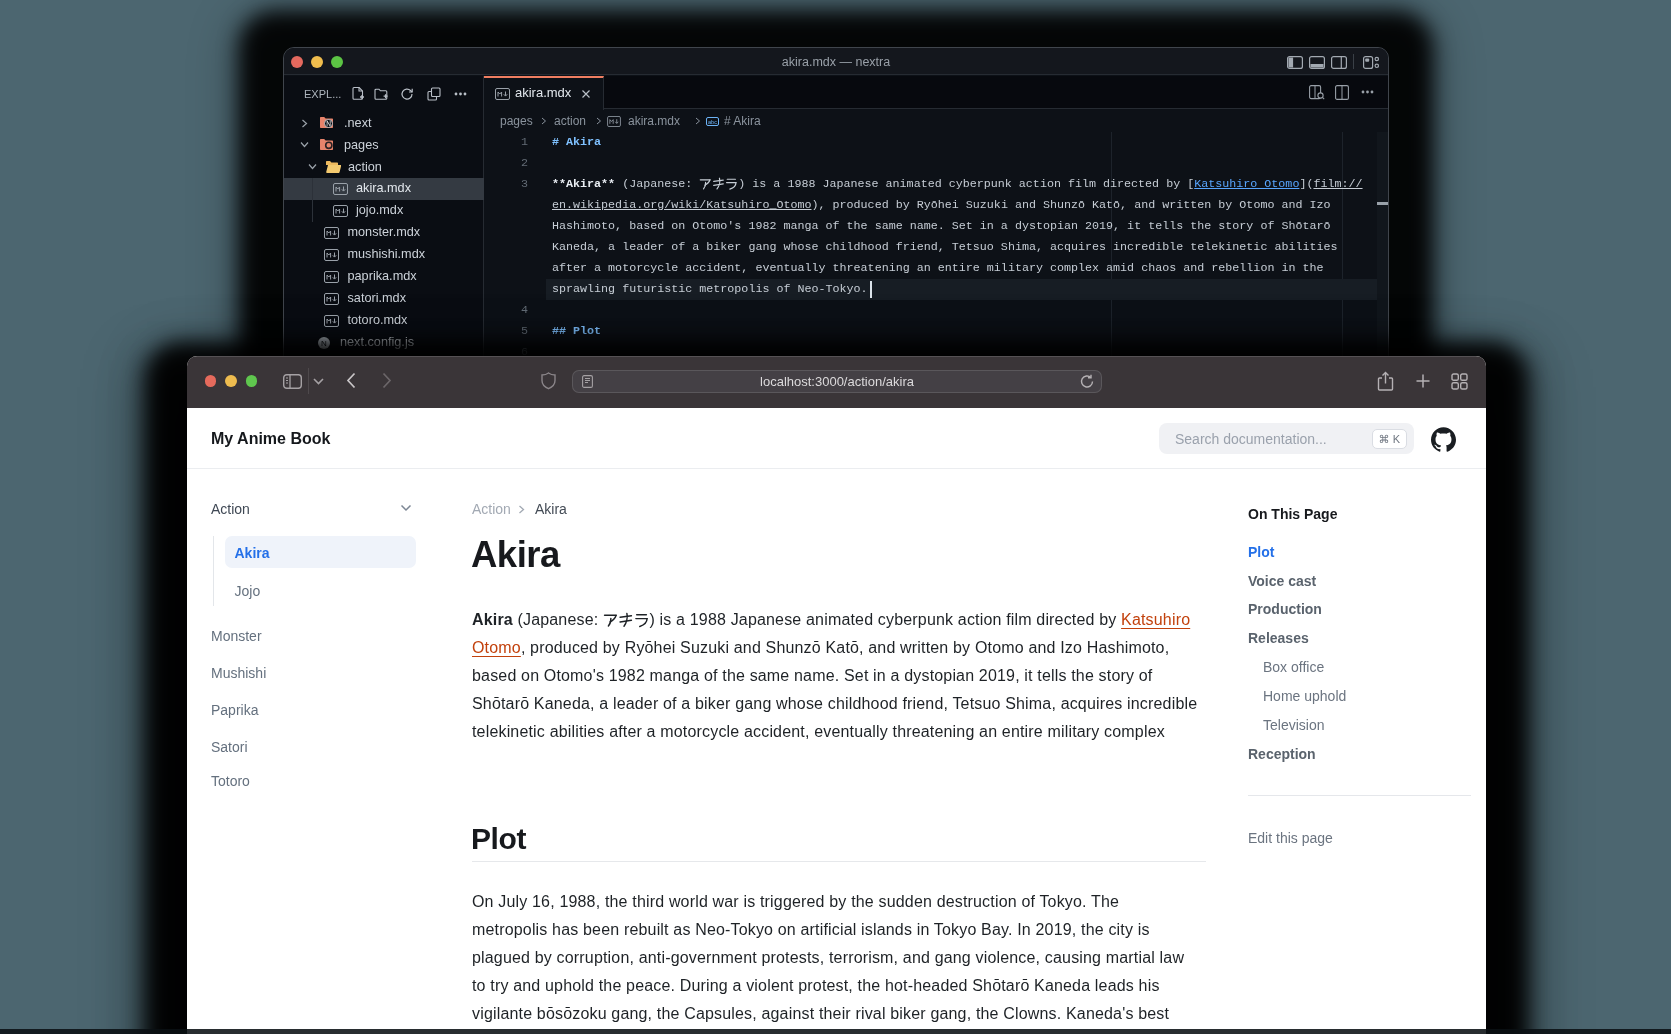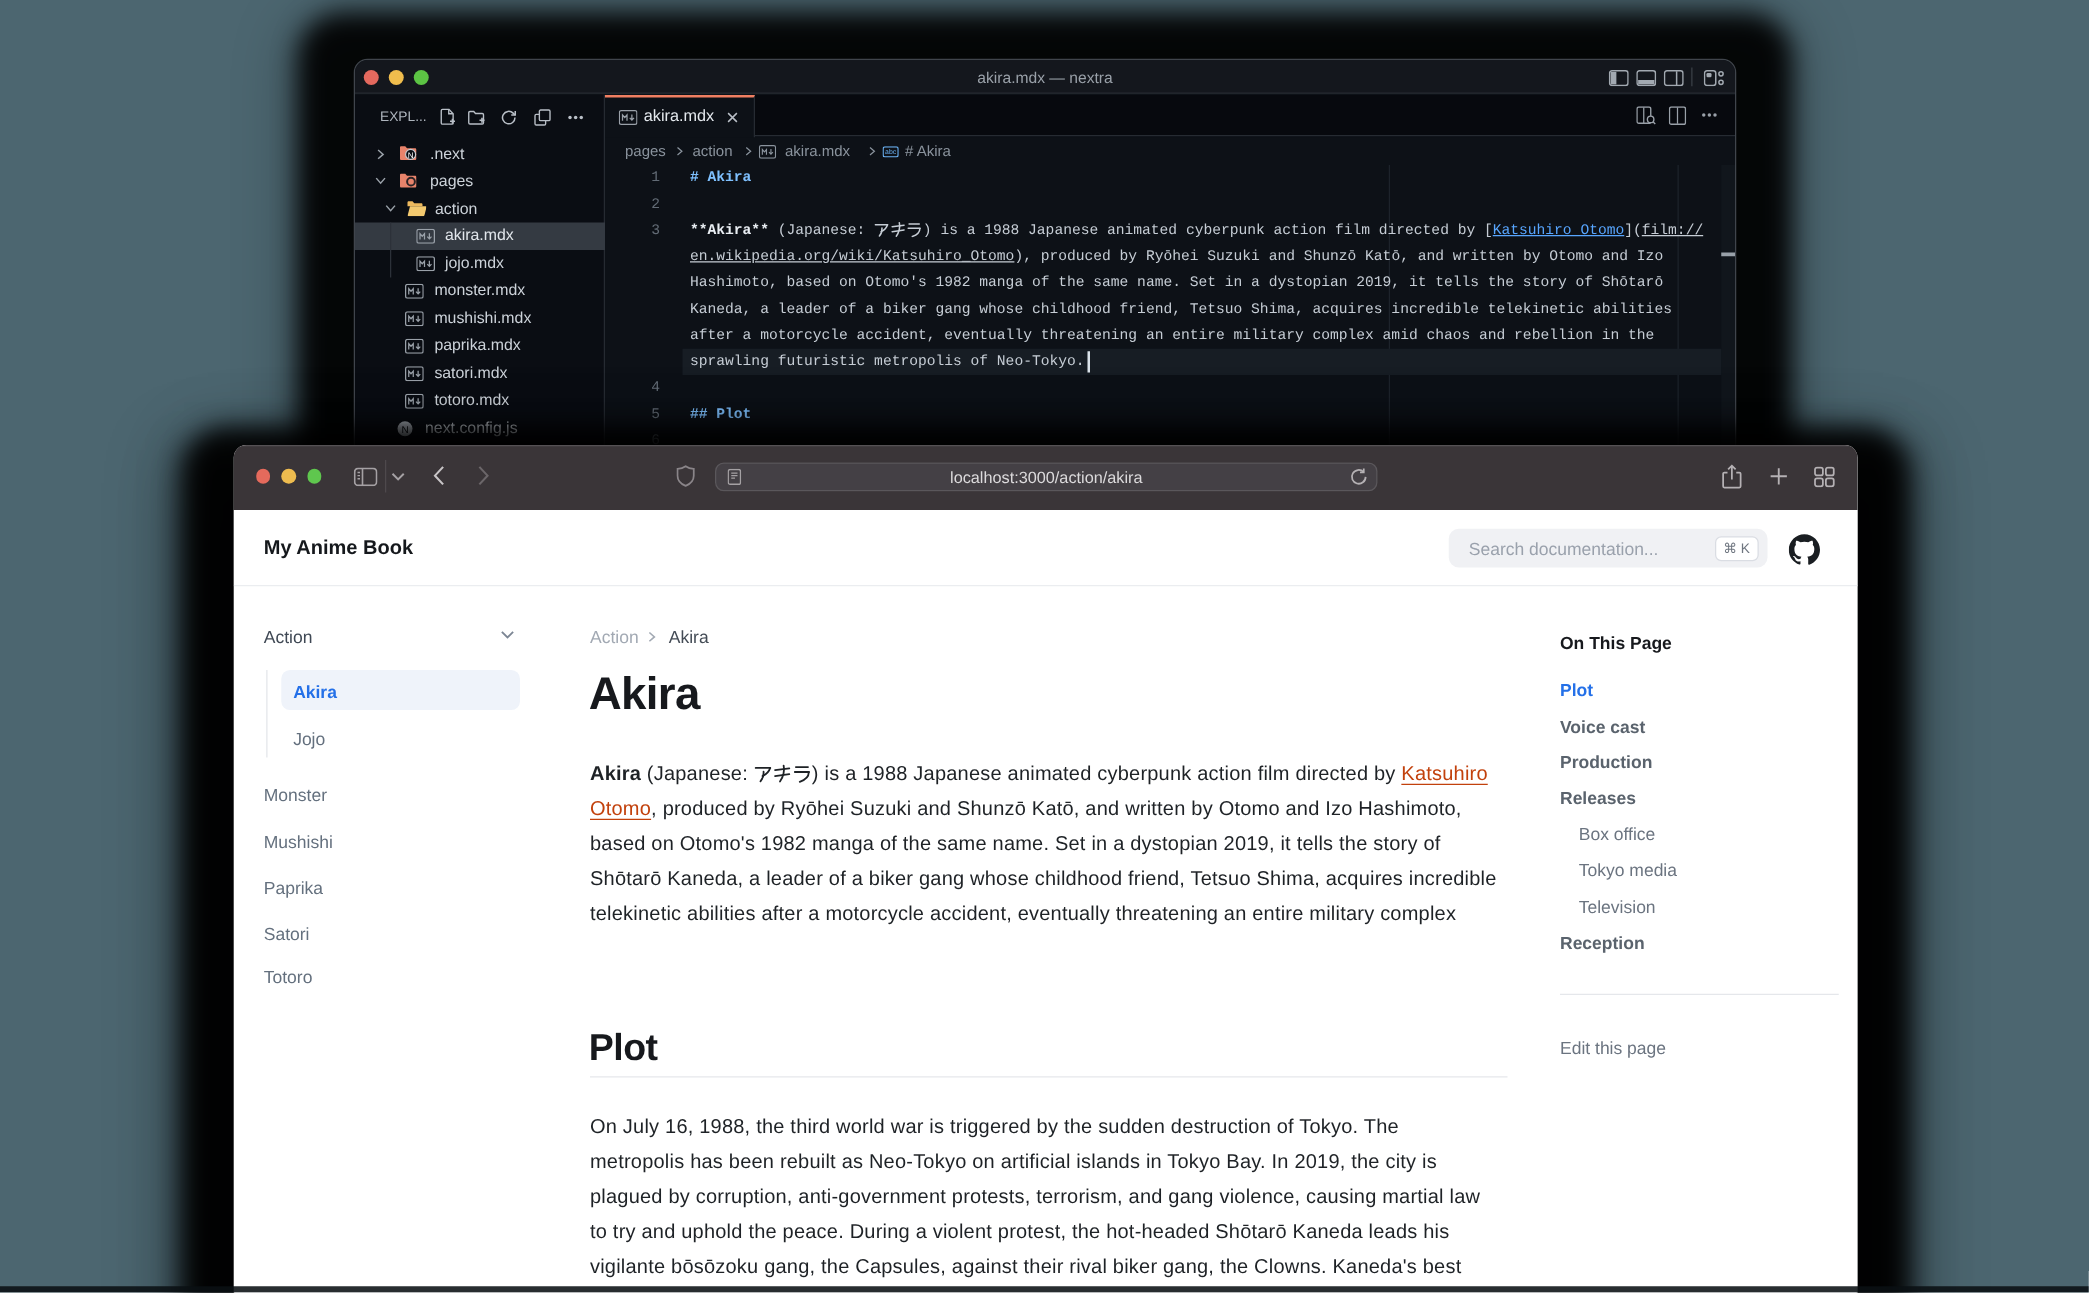--- a/index.html
+++ b/index.html
@@ -403,20 +403,20 @@
     <div class="pline" style="top:541px">plagued by corruption, anti-government protests, terrorism, and gang violence, causing martial law</div>
     <div class="pline" style="top:569px">to try and uphold the peace. During a violent protest, the hot-headed Shōtarō Kaneda leads his</div>
     <div class="pline" style="top:597px">vigilante bōsōzoku gang, the Capsules, against their rival biker gang, the Clowns. Kaneda's best</div>
 
     <b class="abs" style="left:1061px;top:98px;font-size:14px;color:#17191d;">On This Page</b>
     <b class="abs" style="left:1061px;top:136px;font-size:14px;color:#2470e8;">Plot</b>
     <div class="toci" style="top:164.5px">Voice cast</div>
     <div class="toci" style="top:193px">Production</div>
     <div class="toci" style="top:221.5px">Releases</div>
     <div class="tocs" style="top:250.5px">Box office</div>
-    <div class="tocs" style="top:279.5px">Tokyo media</div>
+    <div class="tocs" style="top:279.5px">Home uphold</div>
     <div class="tocs" style="top:308.5px">Television</div>
     <div class="toci" style="top:337.5px">Reception</div>
     <div class="abs" style="left:1061px;top:387px;width:223px;height:1px;background:#e5e7eb;"></div>
     <div class="abs" style="left:1061px;top:422px;font-size:14px;color:#6b7480;">Edit this page</div>
   </div>
 </div>
 <div class="abs" style="left:0;top:1029px;width:1671px;height:5px;background:rgba(10,16,19,.88);"></div>
 
 </body></html>

